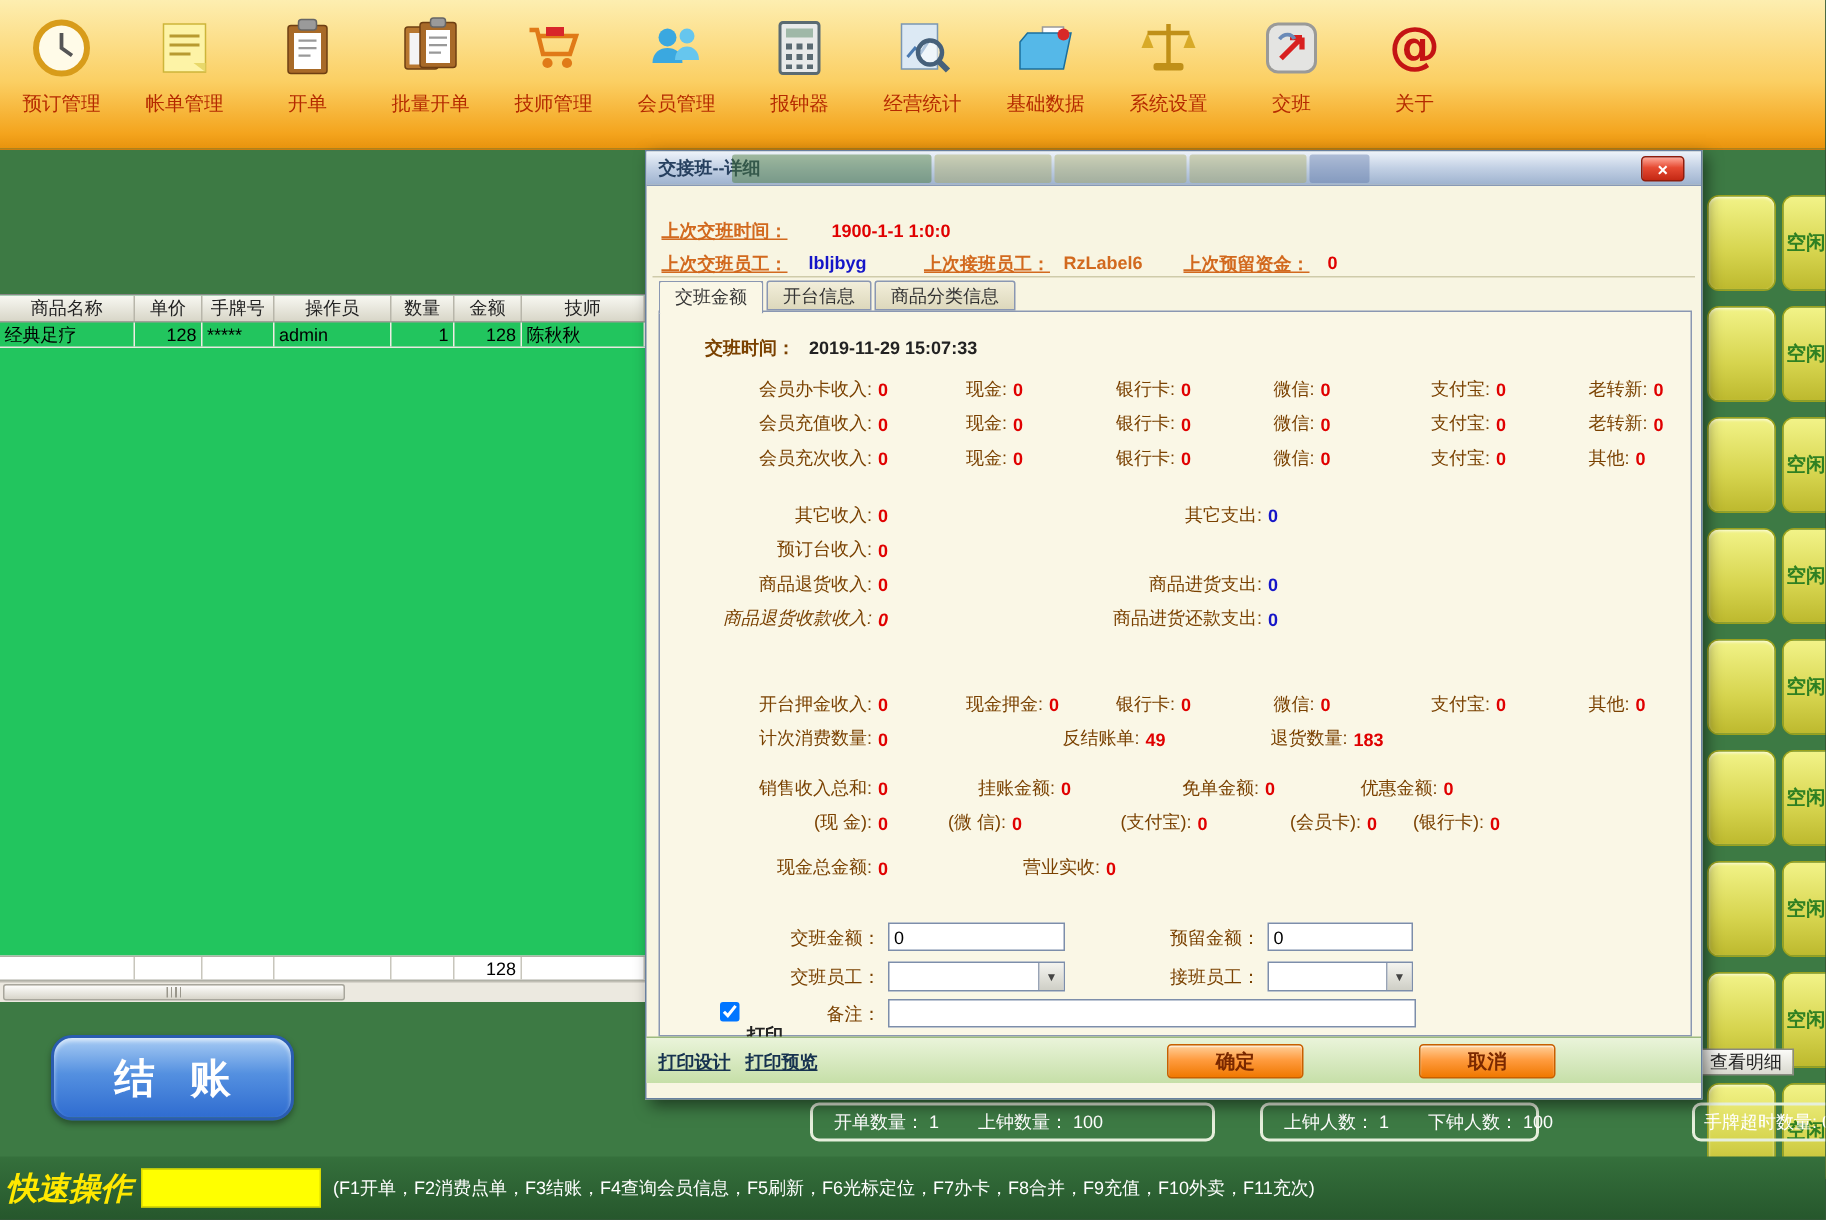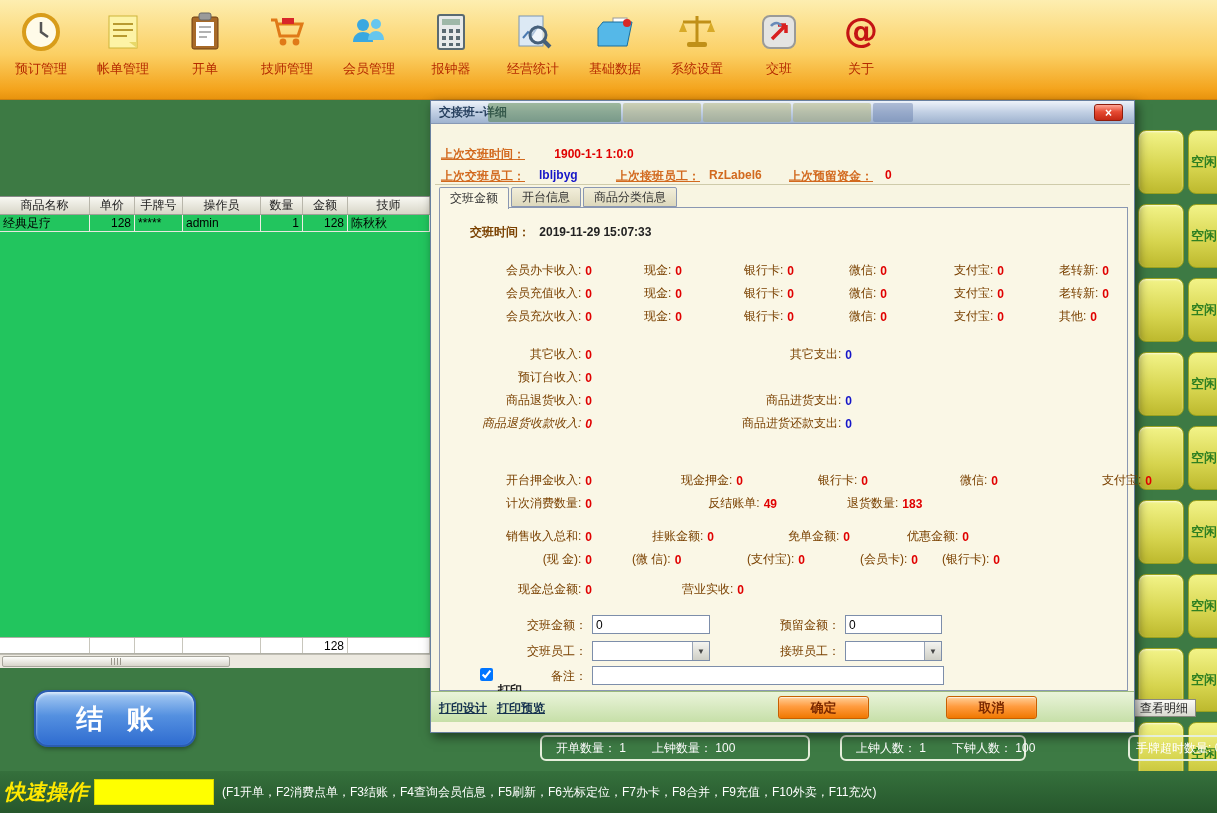--- a/index.html
+++ b/index.html
@@ -67,21 +67,21 @@
 .hv-blue{color:#1515c8;font-weight:bold}
 .hv-orange{color:#d2691e;font-weight:bold}
 .dh-sep{position:absolute;left:4px;right:4px;top:60px;border-top:1px solid #cfcbaa}
 .dlg-tabs{position:absolute;left:8px;top:86px;display:flex;z-index:2}
 .tab{height:20px;padding:0 10px;display:flex;align-items:center;background:linear-gradient(#f2eeda,#ddd8bc);border:1px solid #8a97b2;margin-right:2px;color:#333;cursor:pointer;border-radius:2px 2px 0 0}
 .tab.active{background:#faf7e6;height:22px;border-bottom:none}
 .dlg-panel{position:absolute;left:8px;top:106px;width:689px;height:484px;border:1px solid #8a97b2;background:#faf7e6}
 .shift-time{margin:16px 0 0 30px;white-space:nowrap}
 .st-label{color:#7a4100;font-weight:bold}
 .st-value{color:#222;font-weight:bold;margin-left:6px}
-.gridwrap{padding:0 12px;margin-top:18px}
+.gridwrap{padding:0 12px;margin-top:7px}
 .grow{display:grid;grid-template-columns:180px 100px 105px 105px 105px 70px;height:23px}
 .gcell{display:flex;align-items:center;padding-left:12px;white-space:nowrap}
 .gc0{justify-content:flex-end;padding-right:40px;padding-left:0}
 .gend{justify-content:flex-end}
 .glabel{color:#7a4100}
 .gval{color:#e00000;font-weight:bold;margin-left:4px}
 .v-blue{color:#1515c8}
 .formrow{position:absolute;left:0;width:100%;height:22px}
 #fr1{top:406px}#fr2{top:432px}#fr3{top:457px}
 .f-label{position:absolute;color:#7a4100;text-align:right;top:3px}
@@ -138,20 +138,33 @@
             <rect x="13" y="12" width="18" height="24" fill="#fff"></rect>
             <rect x="16" y="3" width="12" height="7" rx="2" fill="#9a9a9a" stroke="#666"></rect>
             <path d="M16 17h12M16 22h12M16 27h8" stroke="#999" stroke-width="1.5"></path>
           </svg>
         </span>
         <span class="tb-label">开单</span>
       </div>
       <div class="tb-item">
         <span class="tb-ico">
           <svg width="44" height="44" viewBox="0 0 44 44">
+            <rect x="5" y="8" width="22" height="28" rx="2" fill="#b87830" stroke="#6e3f12"></rect>
+            <rect x="8" y="12" width="16" height="21" fill="#f4f4f4"></rect>
+            <rect x="15" y="5" width="24" height="30" rx="2" fill="#a86a28" stroke="#6e3f12"></rect>
+            <rect x="19" y="10" width="16" height="22" fill="#fff"></rect>
+            <rect x="22" y="2" width="10" height="6" rx="2" fill="#9a9a9a" stroke="#666"></rect>
+            <path d="M21 15h12M21 20h12M21 25h8" stroke="#999" stroke-width="1.5"></path>
+          </svg>
+        </span>
+        <span class="tb-label">批量开单</span>
+      </div>
+      <div class="tb-item">
+        <span class="tb-ico">
+          <svg width="44" height="44" viewBox="0 0 44 44">
             <path d="M6 10h5l4 16h18l4-12H13" fill="none" stroke="#e07a18" stroke-width="3"></path>
             <circle cx="18" cy="32" r="3.4" fill="#e07a18"></circle>
             <circle cx="31" cy="32" r="3.4" fill="#e07a18"></circle>
             <path d="M17 8h12v6H17z" fill="#d8262a"></path>
           </svg>
         </span>
         <span class="tb-label">技师管理</span>
       </div>
       <div class="tb-item">
         <span class="tb-ico">
@@ -482,21 +495,21 @@
           <div class="grow">
             <div class="gcell gc0" style="grid-column: 1; font-style: italic;">
               <span class="glabel">商品退货收款收入:</span>
               <span class="gval">0</span>
             </div>
             <div class="gcell gend" style="grid-column: 3 / span 2; padding-right: 90px;">
               <span class="glabel">商品进货还款支出:</span>
               <span class="gval v-blue">0</span>
             </div>
           </div>
-          <div class="grow" style="margin-top: 34px; gap: 37px;">
+          <div class="grow" style="margin-top: 34px;">
             <div class="gcell gc0" style="grid-column: 1;">
               <span class="glabel">开台押金收入:</span>
               <span class="gval">0</span>
             </div>
             <div class="gcell" style="grid-column: 2;">
               <span class="glabel">现金押金:</span>
               <span class="gval">0</span>
             </div>
             <div class="gcell" style="grid-column: 3;">
               <span class="glabel">银行卡:</span>

